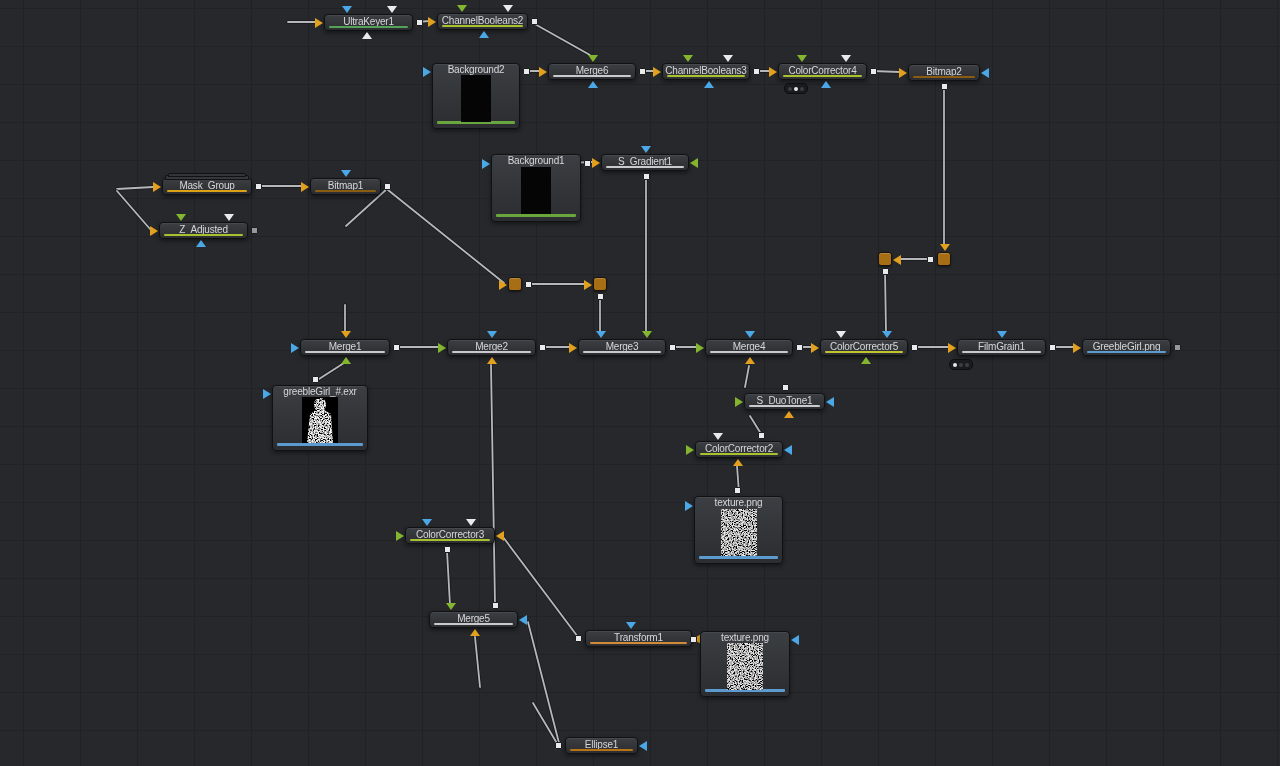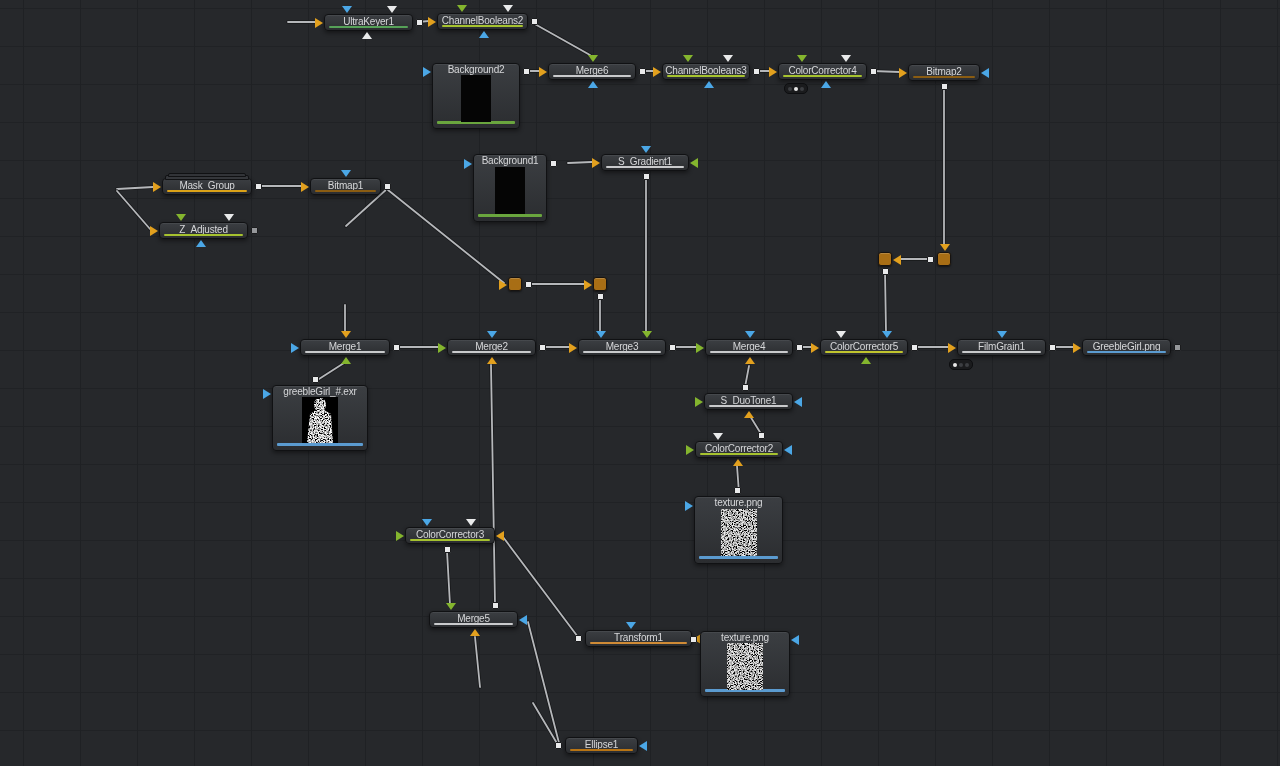--- a/index.html
+++ b/index.html
@@ -198,21 +198,21 @@
       <span class="tri tri-top" style="border-top-color: rgb(233, 234, 235); left: 62px;"></span>
       <span class="tri tri-bottom" style="border-bottom-color: rgb(75, 167, 230); left: 42px;"></span>
     </div>
     <div class="node tile" style="left: 908px; top: 64px; width: 72px;">
       <span class="node-label">Bitmap2</span>
       <span class="underline" style="background: rgb(138, 92, 18);"></span>
       <span class="tri tri-left" style="border-left-color: rgb(226, 160, 30); top: 3px;"></span>
       <span class="tri tri-right" style="border-right-color: rgb(75, 167, 230); top: 3px;"></span>
       <span class="sock sock-bottom" style="background: rgb(233, 234, 235); left: 32px;"></span>
     </div>
-    <div class="node picture" style="left: 473px; top: 154px; width: 74px; height: 68px;">
+    <div class="node picture" style="left: 491px; top: 154px; width: 90px; height: 68px;">
       <span class="node-label">Background1</span>
       <span class="underline" style="background: rgb(106, 166, 62);"></span>
       <span class="thumb">
         <svg width="30" height="47">
           <rect width="30" height="47" fill="#050505"></rect>
         </svg>
       </span>
       <span class="tri tri-left" style="border-left-color: rgb(75, 167, 230); top: 4px;"></span>
       <span class="sock sock-right" style="background: rgb(233, 234, 235); top: 5px;"></span>
     </div>
@@ -312,21 +312,21 @@
       <span class="tri tri-left" style="border-left-color: rgb(226, 160, 30); top: 3px;"></span>
       <span class="sock sock-right" style="background: rgb(233, 234, 235); top: 4px;"></span>
       <span class="tri tri-top" style="border-top-color: rgb(75, 167, 230); left: 39px;"></span>
     </div>
     <div class="node tile" style="left: 1082px; top: 339px; width: 89px;">
       <span class="node-label">GreebleGirl.png</span>
       <span class="underline" style="background: rgb(91, 155, 208);"></span>
       <span class="tri tri-left" style="border-left-color: rgb(226, 160, 30); top: 3px;"></span>
       <span class="sock sock-right" style="background: rgb(149, 151, 154); top: 4px;"></span>
     </div>
-    <div class="node tile" style="left: 704px; top: 393px; width: 89px; padding-left: 33px;">
+    <div class="node tile" style="left: 744px; top: 393px; width: 81px; padding-left: 33px;">
       <span class="node-label">S_DuoTone1</span>
       <span class="underline" style="background: rgb(201, 202, 204);"></span>
       <span class="tri tri-left" style="border-left-color: rgb(132, 181, 46); top: 3px;"></span>
       <span class="tri tri-right" style="border-right-color: rgb(75, 167, 230); top: 3px;"></span>
       <span class="tri tri-bottom" style="border-bottom-color: rgb(226, 160, 30); left: 39px;"></span>
       <span class="sock sock-top" style="background: rgb(233, 234, 235); left: 37px;"></span>
     </div>
     <div class="node tile" style="left: 695px; top: 441px; width: 88px;">
       <span class="node-label">ColorCorrector2</span>
       <span class="underline" style="background: rgb(166, 194, 47);"></span>

